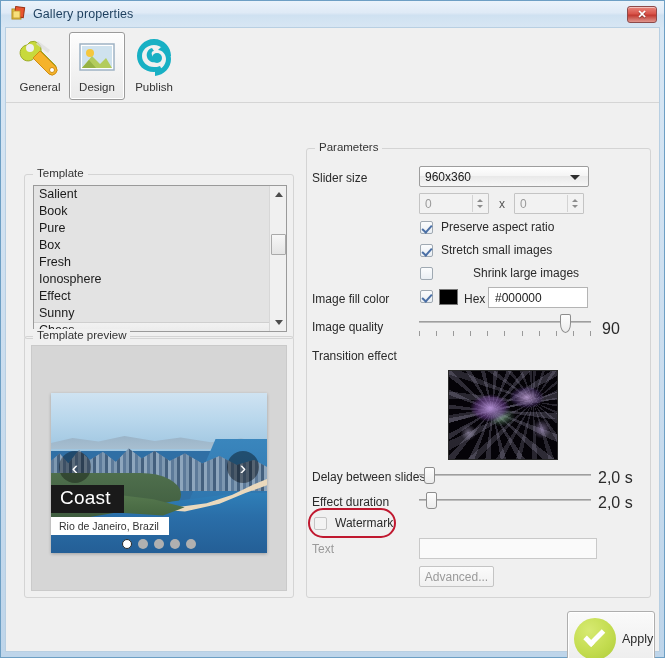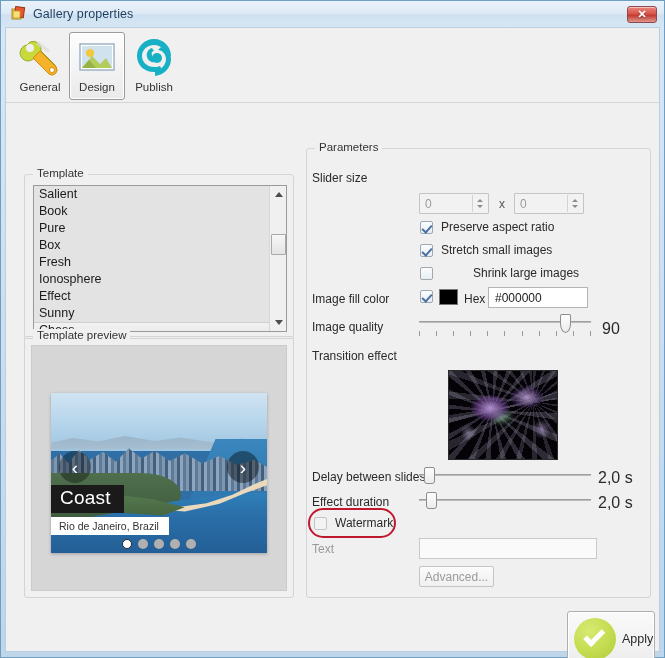--- a/index.html
+++ b/index.html
@@ -435,20 +435,24 @@
           </div>
         </div>
       </div>
     </div>
 
     <div class="group" id="grp-params">
       <span class="gtitle">Parameters</span>
     </div>
 
     <span class="p-label" style="left:306px; top:143px;">Slider size</span>
+    <div class="combo" style="left:413px; top:138px; width:170px;">
+      <span>960x360</span>
+      <i class="carat"></i>
+    </div>
 
     <div class="spin" style="left:413px; top:165px;">
       <span>0</span>
       <span class="btns">
         <i class="sp-up"></i>
         <i class="sp-down"></i>
       </span>
     </div>
     <span class="p-label" style="left:493px; top:169px; color:#555;">x</span>
     <div class="spin" style="left:508px; top:165px;">

